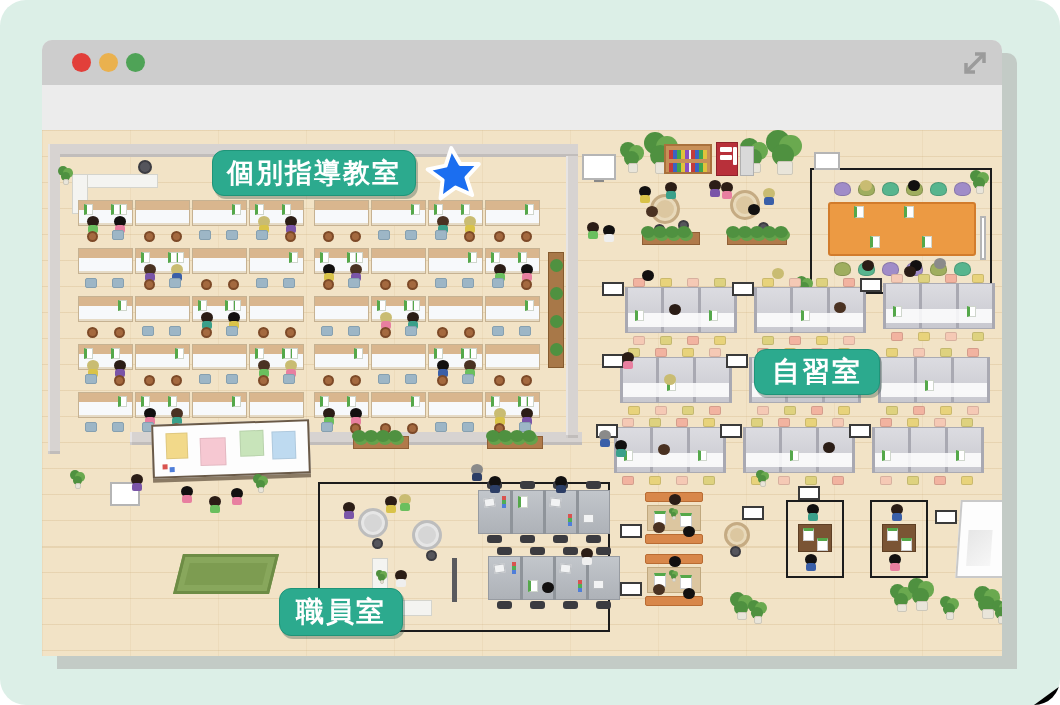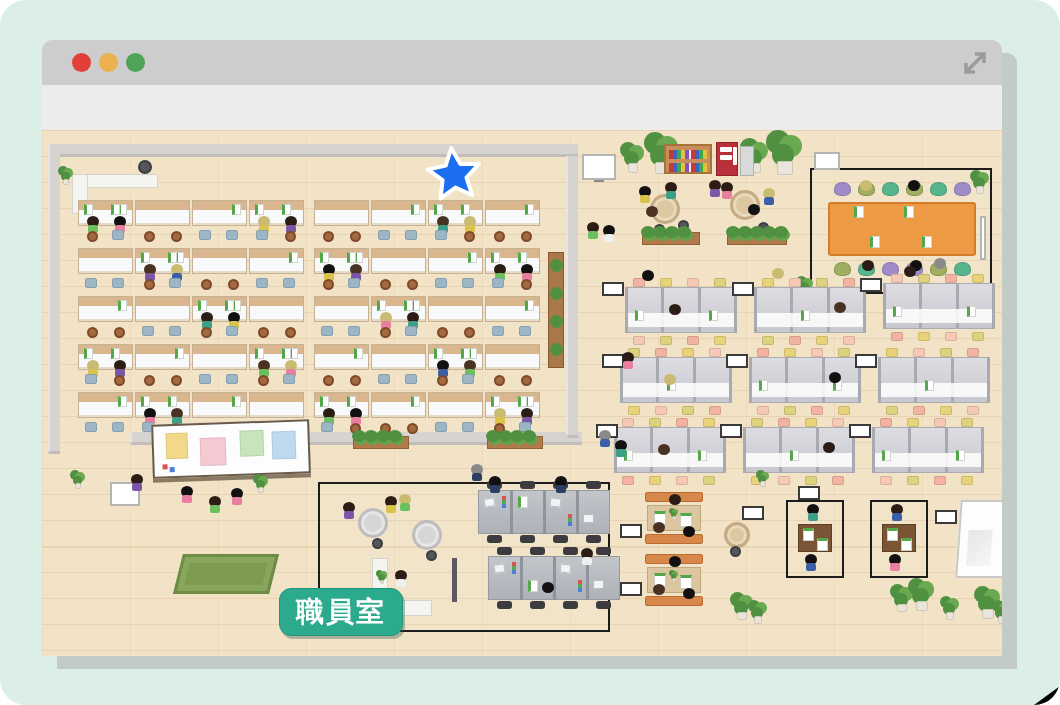--- a/index.html
+++ b/index.html
@@ -952,20 +952,22 @@
         </div>
         <div class="plant" style="left: 714px; top: 340px; width: 14px; height: 16.8px;">
           <i class="fo" style="left:0;top:0;width:8.68px;height:8.68px"></i>
           <i class="fo2" style="left:4.760000000000001px;top:1.68px;width:8.4px;height:8.4px"></i>
           <i class="fo" style="left:2.24px;top:5.04px;width:8.12px;height:8.12px"></i>
           <i class="pot" style="left:4.2px;top:11.479999999999999px;width:5.6000000000000005px;height:5.04px"></i>
         </div>
       </div>
   </div>
 
+  <div class="zlabel" style="left:212px;top:150px;width:202px;height:44px;font-size:27px;">個別指導教室</div>
   <div class="star" style="left:424px;top:144px;">
     <svg width="60" height="60" viewBox="0 0 60 58" style="transform:rotate(-6deg);overflow:visible">
       <path d="M30,3 L37.4,19.8 L55.7,21.7 L42,33.9 L45.9,51.8 L30,42.6 L14.1,51.8 L18,33.9 L4.3,21.7 L22.6,19.8 Z" fill="#1b6ef0" stroke="#fff" stroke-width="4" stroke-linejoin="round"></path>
     </svg>
   </div>
+  <div class="zlabel" style="left:754px;top:349px;width:124px;height:44px;font-size:28px;">自習室</div>
   <div class="zlabel" style="left:279px;top:588px;width:122px;height:46px;font-size:28px;">職員室</div>
   <div class="cursor"></div>
 </div>
 
 </body></html>

